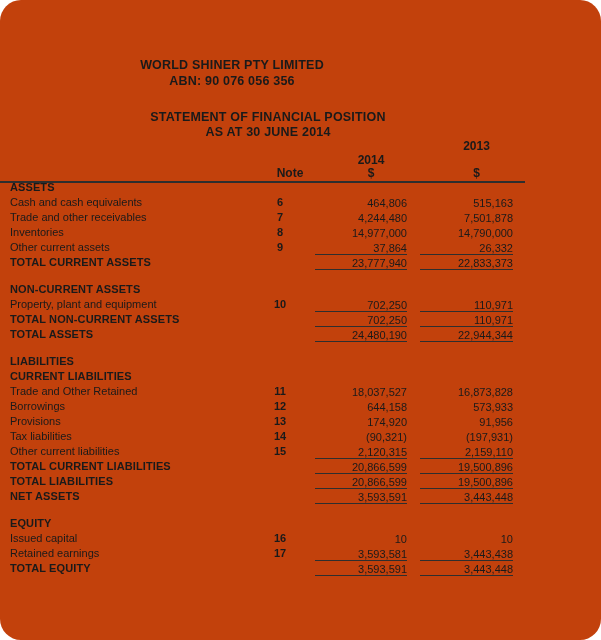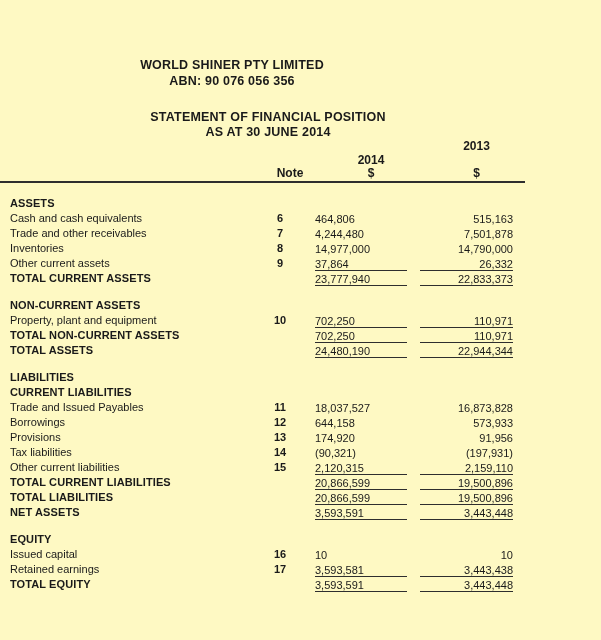--- a/index.html
+++ b/index.html
@@ -31,40 +31,40 @@
   .col-year.y2014 { top:154px; left:325px; width:92px; }
   .col-year.y2013 { top:140px; left:430px; width:93px; }
   .col-note       { top:167px; left:265px; width:50px; }
   .col-cur.c2014  { top:167px; left:325px; width:92px; }
   .col-cur.c2013  { top:167px; left:430px; width:93px; }
   .header-rule {
     position:absolute; top:181px; left:0; width:525px; height:2px;
     background:var(--rule, #2e2e2e);
   }
   
-  .table { position:absolute; top:196px; left:0; width:527px; }
+  .table { position:absolute; top:180px; left:0; width:527px; }
   .row {
     display:flex; align-items:baseline;
     height:15px; font-size:11px; line-height:14px;
     white-space:nowrap;
   }
   .row.spacer { height:12px; }
   .cell-label { width:255px; padding-left:10px; box-sizing:border-box; overflow:hidden; }
   .cell-note  { width:50px; text-align:center; font-weight:bold; }
-  .cell-v14   { width:92px; margin-left:10px; align-self:stretch;
+  .cell-v14   { width:92px; margin-left:10px; text-align:right; align-self:stretch;
                 padding-top:1px; box-sizing:border-box; }
   .cell-v13   { width:93px; margin-left:13px; text-align:right; align-self:stretch;
                 padding-top:1px; box-sizing:border-box; }
   .row.section .cell-label, .row.total .cell-label { font-weight:bold; letter-spacing:0.1px; }
   .cell-v14.rule, .cell-v13.rule { border-bottom:1.5px solid var(--rule, #2e2e2e); }
 </style>
 </head>
 <body>
 
-<div class="page" style="--ink: #1a1a1a; --rule: #2e2e2e; background: #fef9c3;">
+<div class="page" style="--ink: #1a1a1a; --rule: #2e2e2e; background: #c2410c; border-radius: 21px;">
 
   <div class="doc-title">
     <div>WORLD SHINER PTY LIMITED</div>
     <div>ABN: 90 076 056 356</div>
   </div>
 
   <div class="doc-subtitle">
     <div>STATEMENT OF FINANCIAL POSITION</div>
     <div>AS AT 30 JUNE 2014</div>
   </div>
@@ -145,21 +145,21 @@
         <div class="cell-v14"></div>
         <div class="cell-v13"></div>
       </div>
       <div class="row section">
         <div class="cell-label">CURRENT LIABILITIES</div>
         <div class="cell-note"></div>
         <div class="cell-v14"></div>
         <div class="cell-v13"></div>
       </div>
       <div class="row item">
-        <div class="cell-label">Trade and Issued Payables</div>
+        <div class="cell-label">Trade and Other Retained</div>
         <div class="cell-note">11</div>
         <div class="cell-v14">18,037,527</div>
         <div class="cell-v13">16,873,828</div>
       </div>
       <div class="row item">
         <div class="cell-label">Borrowings</div>
         <div class="cell-note">12</div>
         <div class="cell-v14">644,158</div>
         <div class="cell-v13">573,933</div>
       </div>

